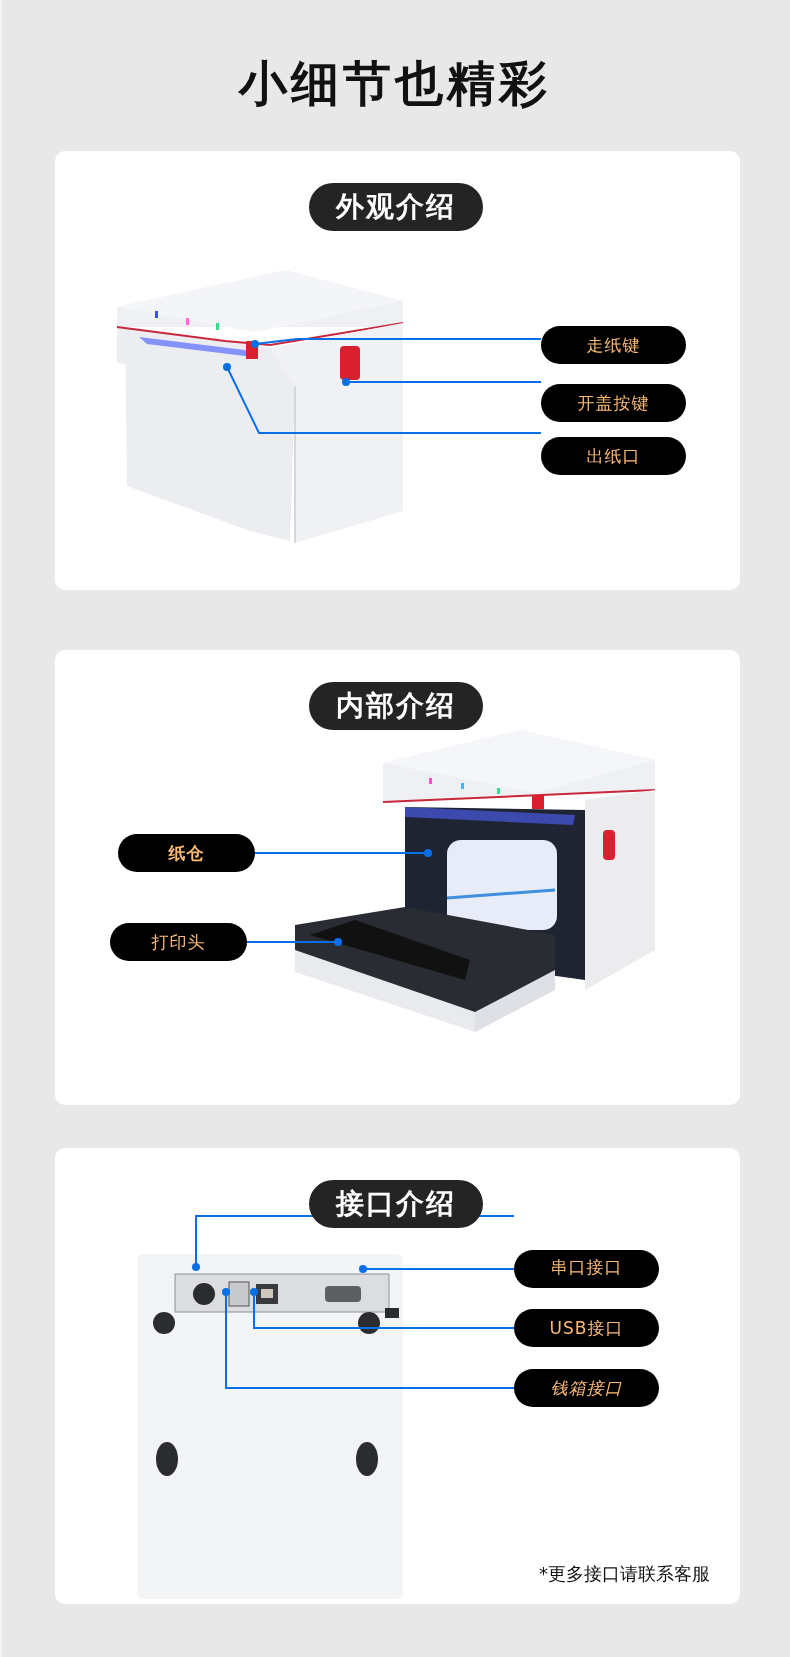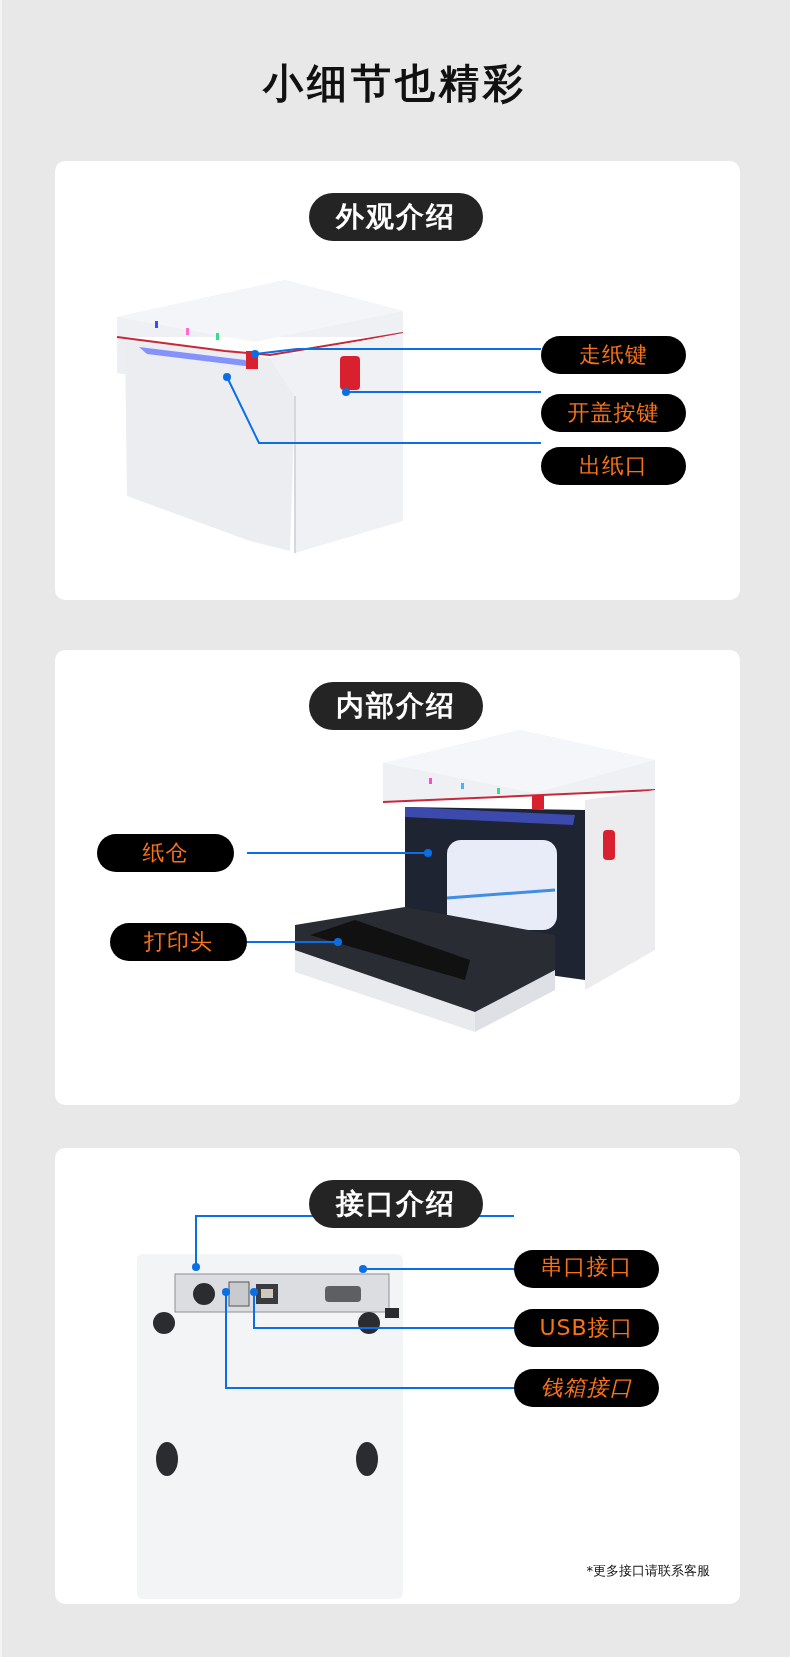--- a/index.html
+++ b/index.html
@@ -1,27 +1,27 @@
 <!DOCTYPE html>
 <html><head>
 <meta charset="utf-8">
 <style>
   * { box-sizing: border-box; margin: 0; padding: 0; }
   html, body { width: 790px; height: 1657px; background: #e8e8e8; overflow: hidden; }
   body { position: relative; font-family: "DejaVu Sans", "Liberation Sans", sans-serif; }
   .edge { position: absolute; left: 0; top: 0; width: 2px; height: 1657px; background: #f4f4f4; }
-  .page-title { position: absolute; left: 0; top: 48px; width: 790px; text-align: center; font-size: 40px; font-weight: bold; color: #111; letter-spacing: 4px; line-height: 70px; }
+  .page-title { position: absolute; left: 0; top: 48px; width: 790px; text-align: center; font-size: 48px; font-weight: bold; color: #111; letter-spacing: 4px; line-height: 70px; }
   .card { position: absolute; left: 55px; width: 685px; background: #fff; border-radius: 10px; overflow: hidden; }
-  .card-1 { top: 161px; height: 439px; }
+  .card-1 { top: 151px; height: 439px; }
   .card-2 { top: 650px; height: 455px; padding-left: 21px; }
   .card-3 { top: 1148px; height: 456px; }
   .section-pill { position: absolute; left: 254px; top: 32px; width: 174px; height: 48px; background: #242424; border-radius: 24px; color: #fff; font-size: 28px; font-weight: bold; text-align: center; line-height: 48px; letter-spacing: 2px; }
-  .callout { position: absolute; width: 145px; height: 38px; background: #000; border-radius: 19px; color: #f97316; font-size: 22px; text-align: center; line-height: 38px; letter-spacing: 1px; }
+  .callout { position: absolute; width: 145px; height: 38px; background: #000; border-radius: 19px; color: #fdba74; font-size: 17px; text-align: center; line-height: 38px; letter-spacing: 1px; }
   .art { position: absolute; left: 0; top: 0; }
-  .note { position: absolute; right: 30px; top: 414px; font-size: 13px; color: #111; }
+  .note { position: absolute; right: 30px; top: 414px; font-size: 18px; color: #111; }
 </style>
 </head>
 <body>
 
 <div class="edge"></div>
 <div class="page-title">小细节也精彩</div>
 
 <section class="card card-1">
   <svg class="art" width="685" height="456">
 
@@ -85,21 +85,21 @@
     <polygon points="420,362 500,320 500,340 420,382" fill="#dfe0e5"></polygon>
 
     <polygon points="255,285 300,270 415,310 410,330" fill="#111"></polygon>
 
     <line x1="192" y1="203" x2="373" y2="203" stroke="#0a6fe6" stroke-width="2"></line>
     <circle cx="373" cy="203" r="4" fill="#0a6fe6"></circle>
     <line x1="192" y1="292" x2="283" y2="292" stroke="#0a6fe6" stroke-width="2"></line>
     <circle cx="283" cy="292" r="4" fill="#0a6fe6"></circle>
   </svg>
   <div class="section-pill">内部介绍</div>
-  <div class="callout" style="left:42px; top:184px; width:137px;">纸仓</div>
+  <div class="callout" style="left:63px; top:184px; width:137px;font-weight:bold;">纸仓</div>
   <div class="callout" style="left:55px; top:273px; width:137px;">打印头</div>
 </section>
 
 <section class="card card-3">
   <svg class="art" width="685" height="456">
 
     <rect x="82" y="106" width="266" height="345" rx="6" fill="#f3f4f6"></rect>
 
     <rect x="120" y="126" width="214" height="38" fill="#dcdde0" stroke="#8e9095" stroke-width="1"></rect>
     <circle cx="149" cy="146" r="11" fill="#2b2c30"></circle>

